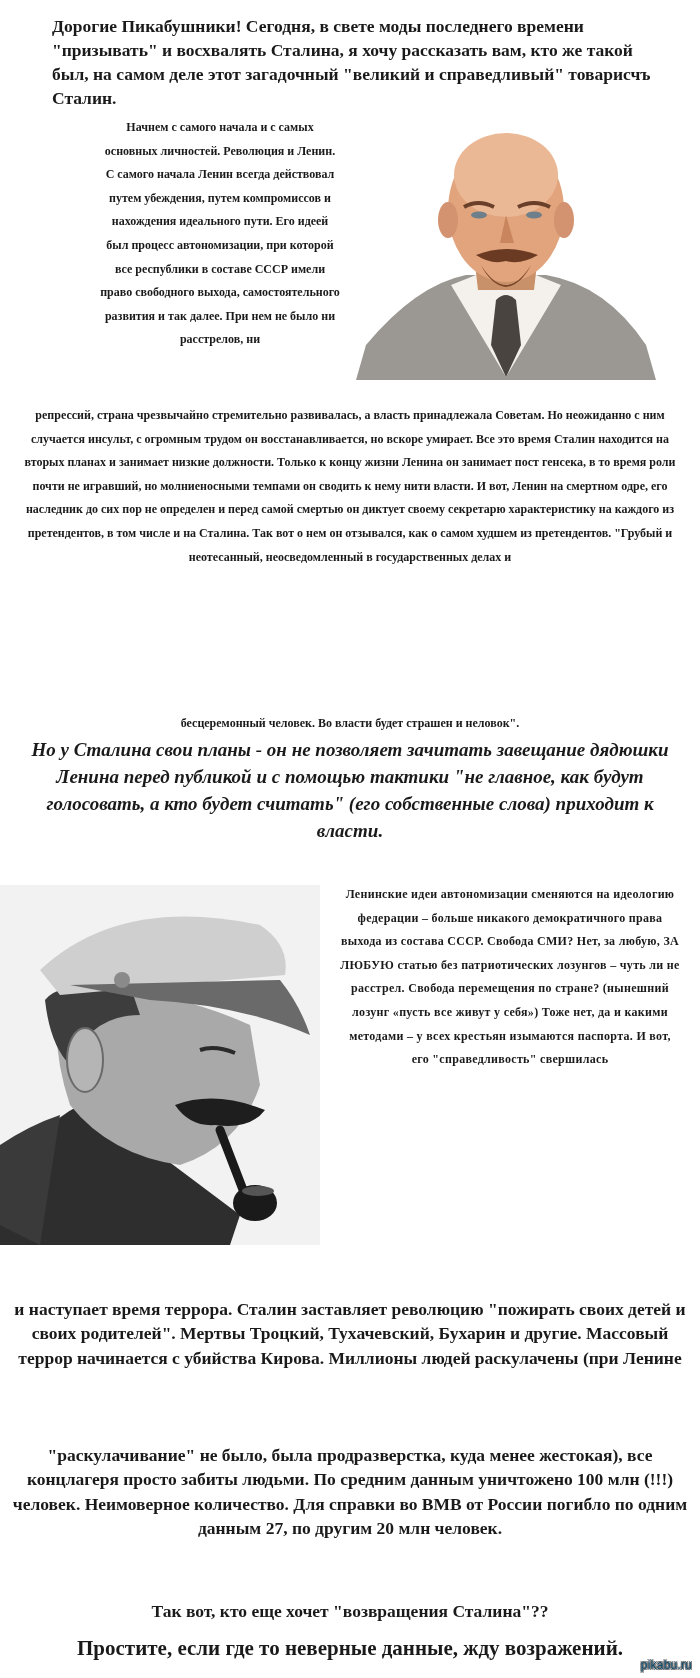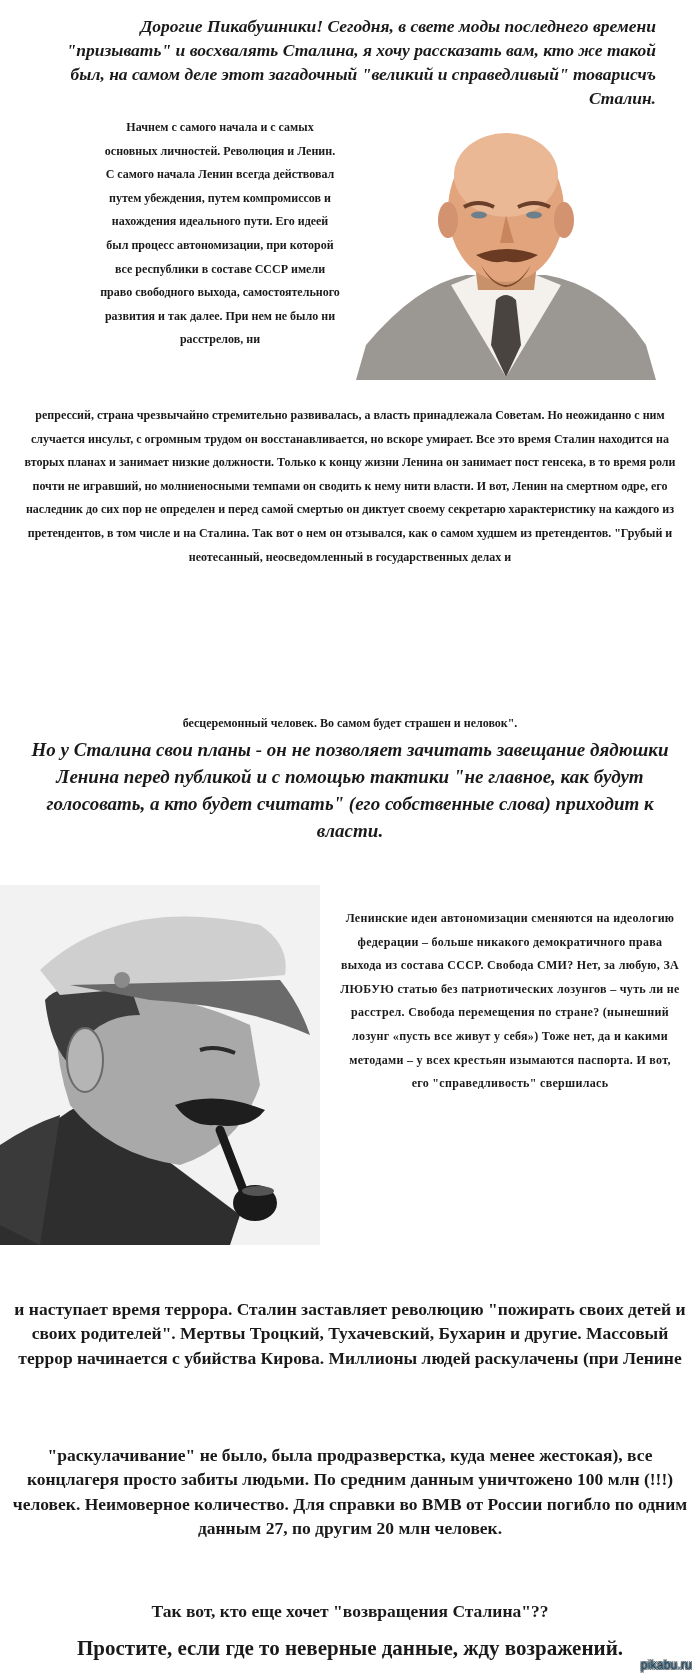--- a/index.html
+++ b/index.html
@@ -2,36 +2,36 @@
 <html><head>
   <meta charset="utf-8">
   <style>
     html, body { margin: 0; padding: 0; background: #ffffff; }
     body {
       width: 700px; height: 1678px; position: relative; overflow: hidden;
       font-family: "Liberation Serif", "DejaVu Serif", serif;
       color: #1a1a1a;
     }
     .intro {
-      position: absolute; left: 36px; top: 14px; width: 620px;
-      text-align: right; font-style: italic; font-weight: bold;
+      position: absolute; left: 52px; top: 14px; width: 620px;
+      text-align: left; font-weight: bold;
       font-size: 17.5px; line-height: 24px;
     }
     .p-bold {
       font-weight: bold; font-size: 12px; line-height: 23.6px; text-align: center;
     }
     .block1 { position: absolute; left: 100px; top: 116px; width: 240px; }
     .block1-wide { position: absolute; left: 20px; top: 404px; width: 660px; }
     .block1-tail { position: absolute; left: 20px; top: 712px; width: 660px; }
     .italic2 {
       position: absolute; left: 20px; top: 736px; width: 660px;
       text-align: center; font-style: italic; font-weight: bold;
       font-size: 19px; line-height: 27px;
     }
-    .block2 { position: absolute; left: 340px; top: 883px; width: 340px; letter-spacing: 0.3px; margin-top: 24px; }
+    .block2 { position: absolute; left: 340px; top: 883px; width: 340px; letter-spacing: 0.3px; }
     .block2-wide { position: absolute; left: 10px; top: 1297px; width: 680px; font-size: 17.5px; line-height: 24.4px; }
     .block2-more { position: absolute; left: 10px; top: 1443px; width: 680px; font-size: 17.5px; line-height: 24.4px; }
     .closing1 { position: absolute; left: 20px; top: 1600px; width: 660px; font-size: 17.5px; }
     .closing2 { position: absolute; left: 20px; top: 1637px; width: 660px; font-size: 21px; }
     .photo {
       position: absolute; overflow: hidden;
     }
     .lenin-photo { left: 356px; top: 115px; width: 300px; height: 265px; background: #ffffff; }
     .stalin-photo { left: 0px; top: 885px; width: 320px; height: 360px; background: #f3f3f3; }
     .watermark {
@@ -71,21 +71,21 @@
 
     <path d="M150 100 L144 128 L158 128 Z" fill="#c9865e"></path>
 
     <path d="M120 140 Q150 128 182 140 Q165 150 150 146 Q135 150 120 140 Z" fill="#6b3a22"></path>
     <path d="M125 150 Q150 190 175 150 Q165 170 150 172 Q135 170 125 150 Z" fill="#7a4628"></path>
   </svg>
 </div>
 
 <div class="p-bold block1">Начнем с самого начала и с самых основных личностей. Революция и Ленин. С самого начала Ленин всегда действовал путем убеждения, путем компромиссов и нахождения идеального пути. Его идеей был процесс автономизации, при которой все республики в составе СССР имели право свободного выхода, самостоятельного развития и так далее. При нем не было ни расстрелов, ни</div>
 <div class="p-bold block1-wide">репрессий, страна чрезвычайно стремительно развивалась, а власть принадлежала Советам. Но неожиданно с ним случается инсульт, с огромным трудом он восстанавливается, но вскоре умирает. Все это время Сталин находится на вторых планах и занимает низкие должности. Только к концу жизни Ленина он занимает пост генсека, в то время роли почти не игравший, но молниеносными темпами он сводить к нему нити власти. И вот, Ленин на смертном одре, его наследник до сих пор не определен и перед самой смертью он диктует своему секретарю характеристику на каждого из претендентов, в том числе и на Сталина. Так вот о нем он отзывался, как о самом худшем из претендентов. "Грубый и неотесанный, неосведомленный в государственных делах и</div>
-<div class="p-bold block1-tail">бесцеремонный человек. Во самом будет страшен и неловок".</div>
+<div class="p-bold block1-tail">бесцеремонный человек. Во власти будет страшен и неловок".</div>
 
 <div class="italic2">Но у Сталина свои планы - он не позволяет зачитать завещание дядюшки Ленина перед публикой и с помощью тактики "не главное, как будут голосовать, а кто будет считать" (его собственные слова) приходит к власти.</div>
 
 <div class="photo stalin-photo">
   <svg width="320" height="360" viewBox="0 0 320 360">
     <rect width="320" height="360" fill="#f2f2f2"></rect>
 
     <path d="M0 300 Q40 240 80 220 L160 270 L240 330 L230 360 L0 360 Z" fill="#2e2e2e"></path>
     <path d="M0 340 L0 260 Q30 240 60 230 L40 360 Z" fill="#3a3a3a"></path>
 

